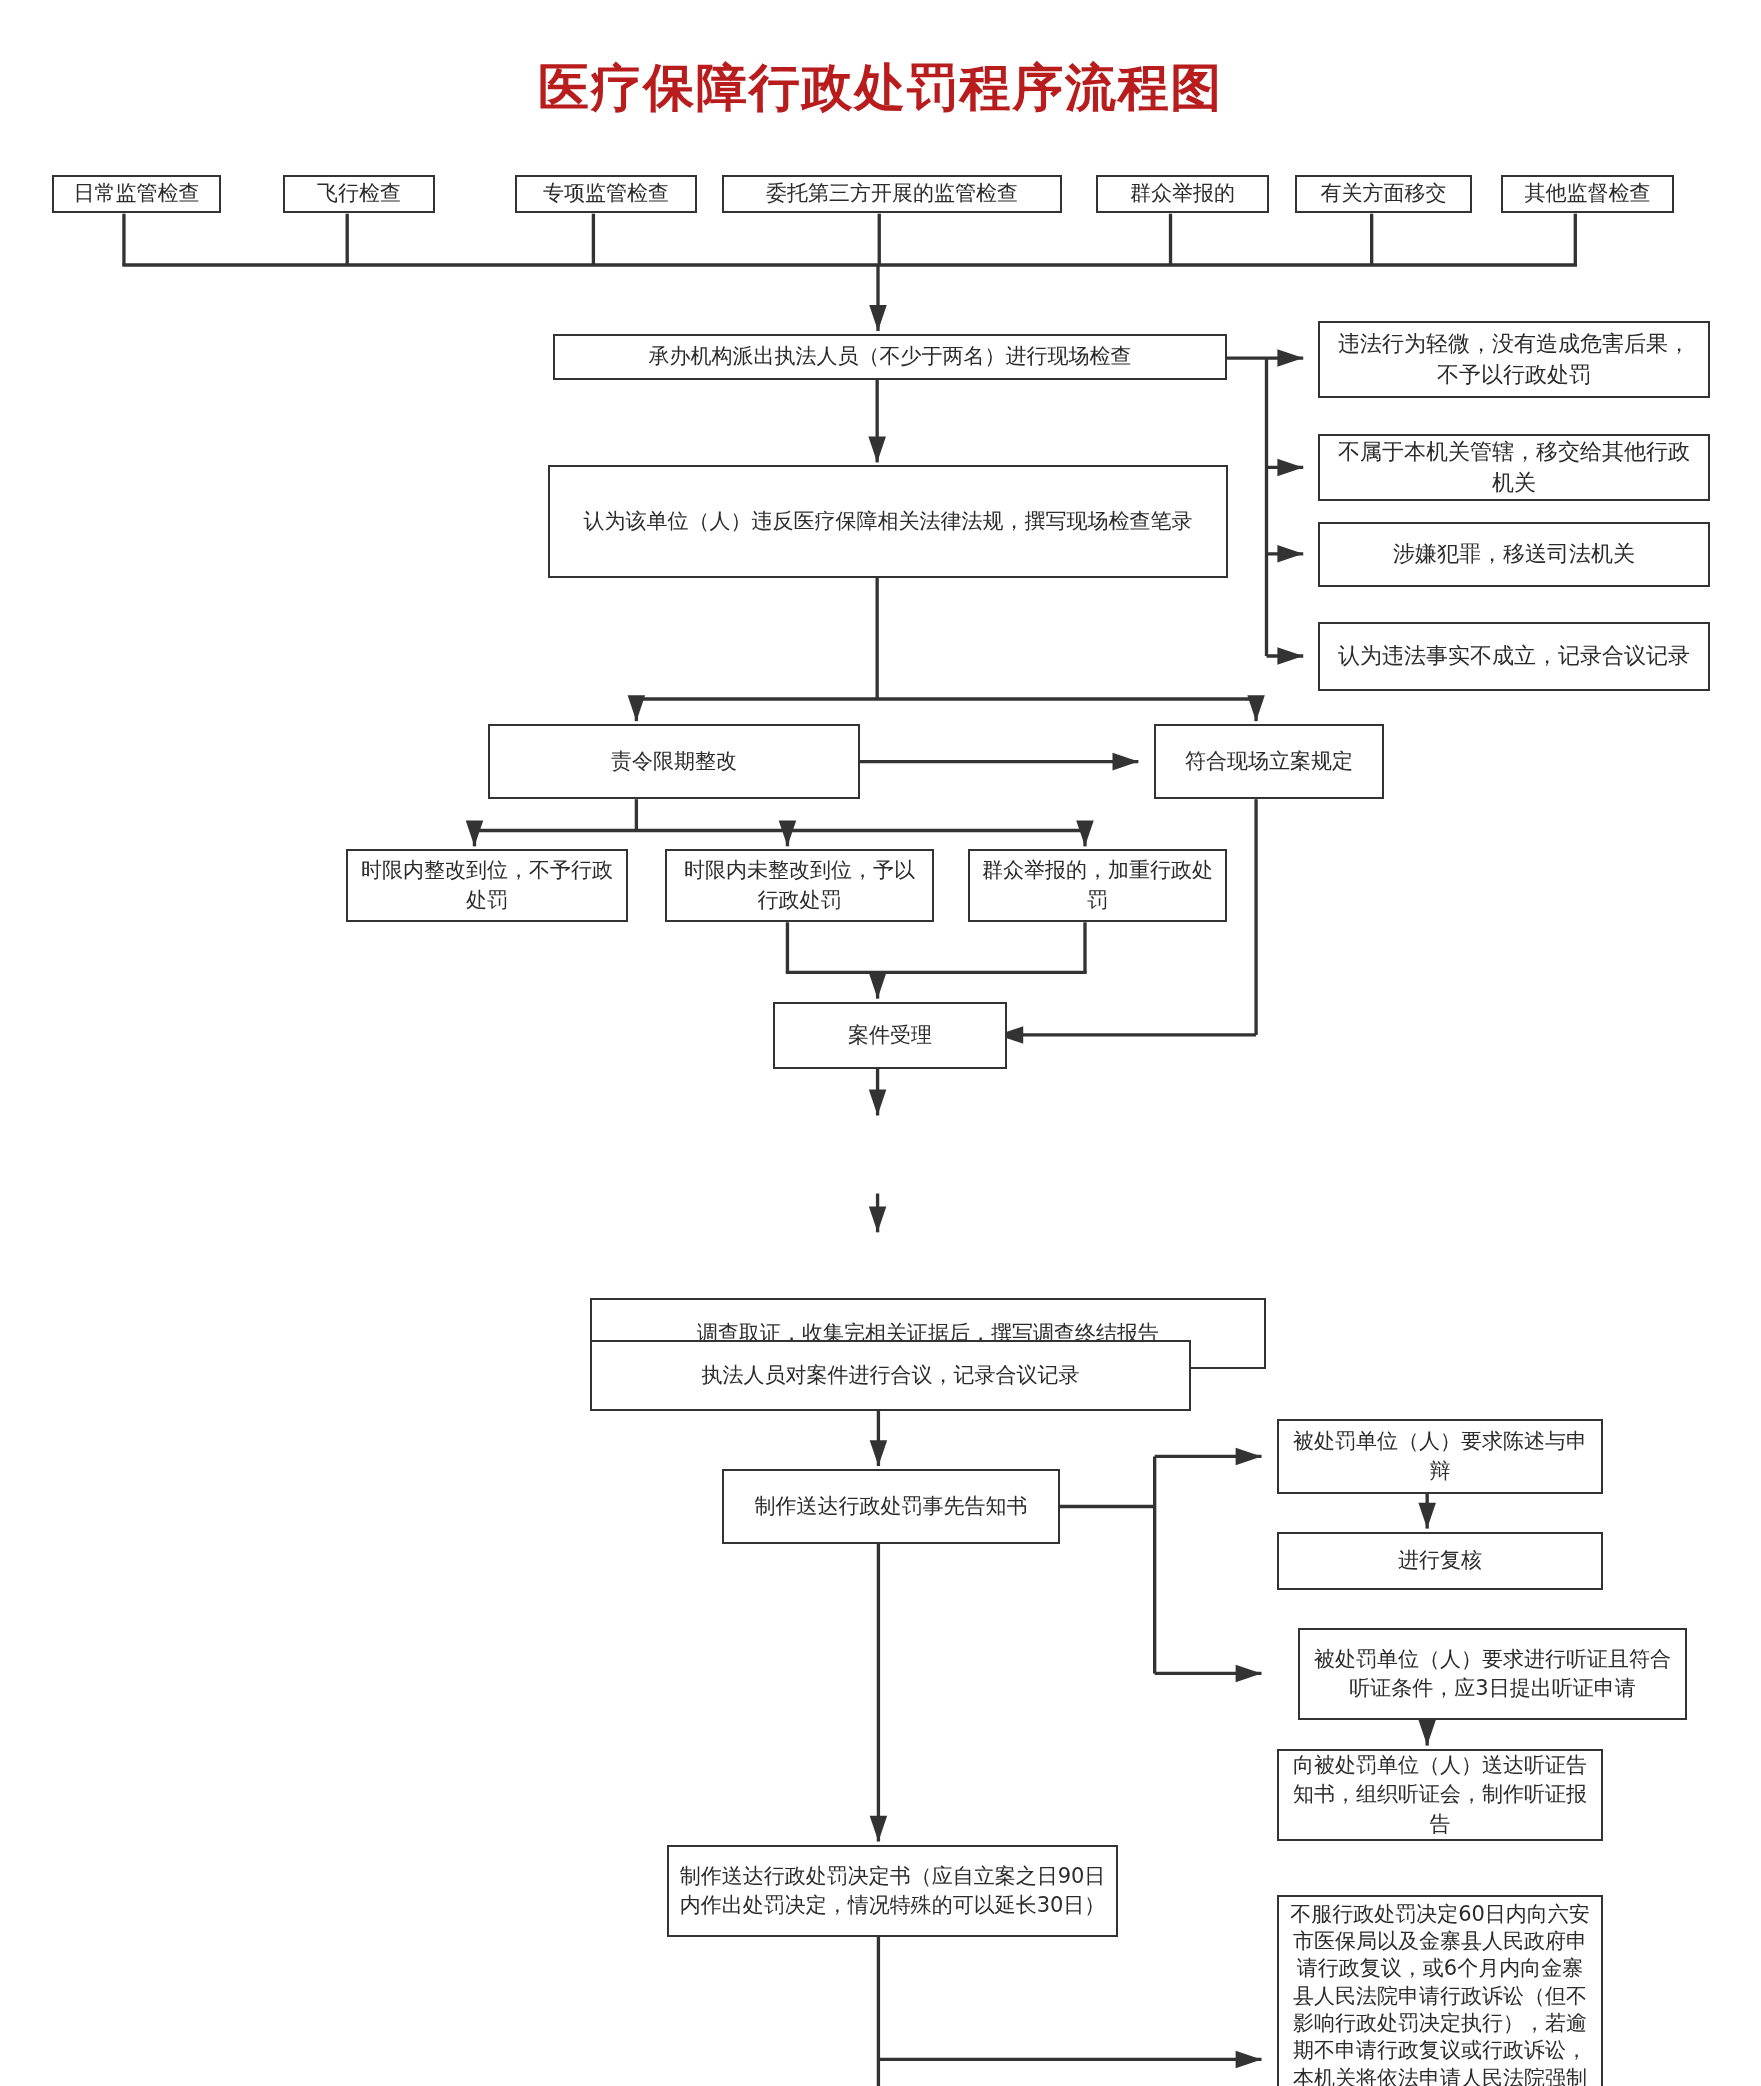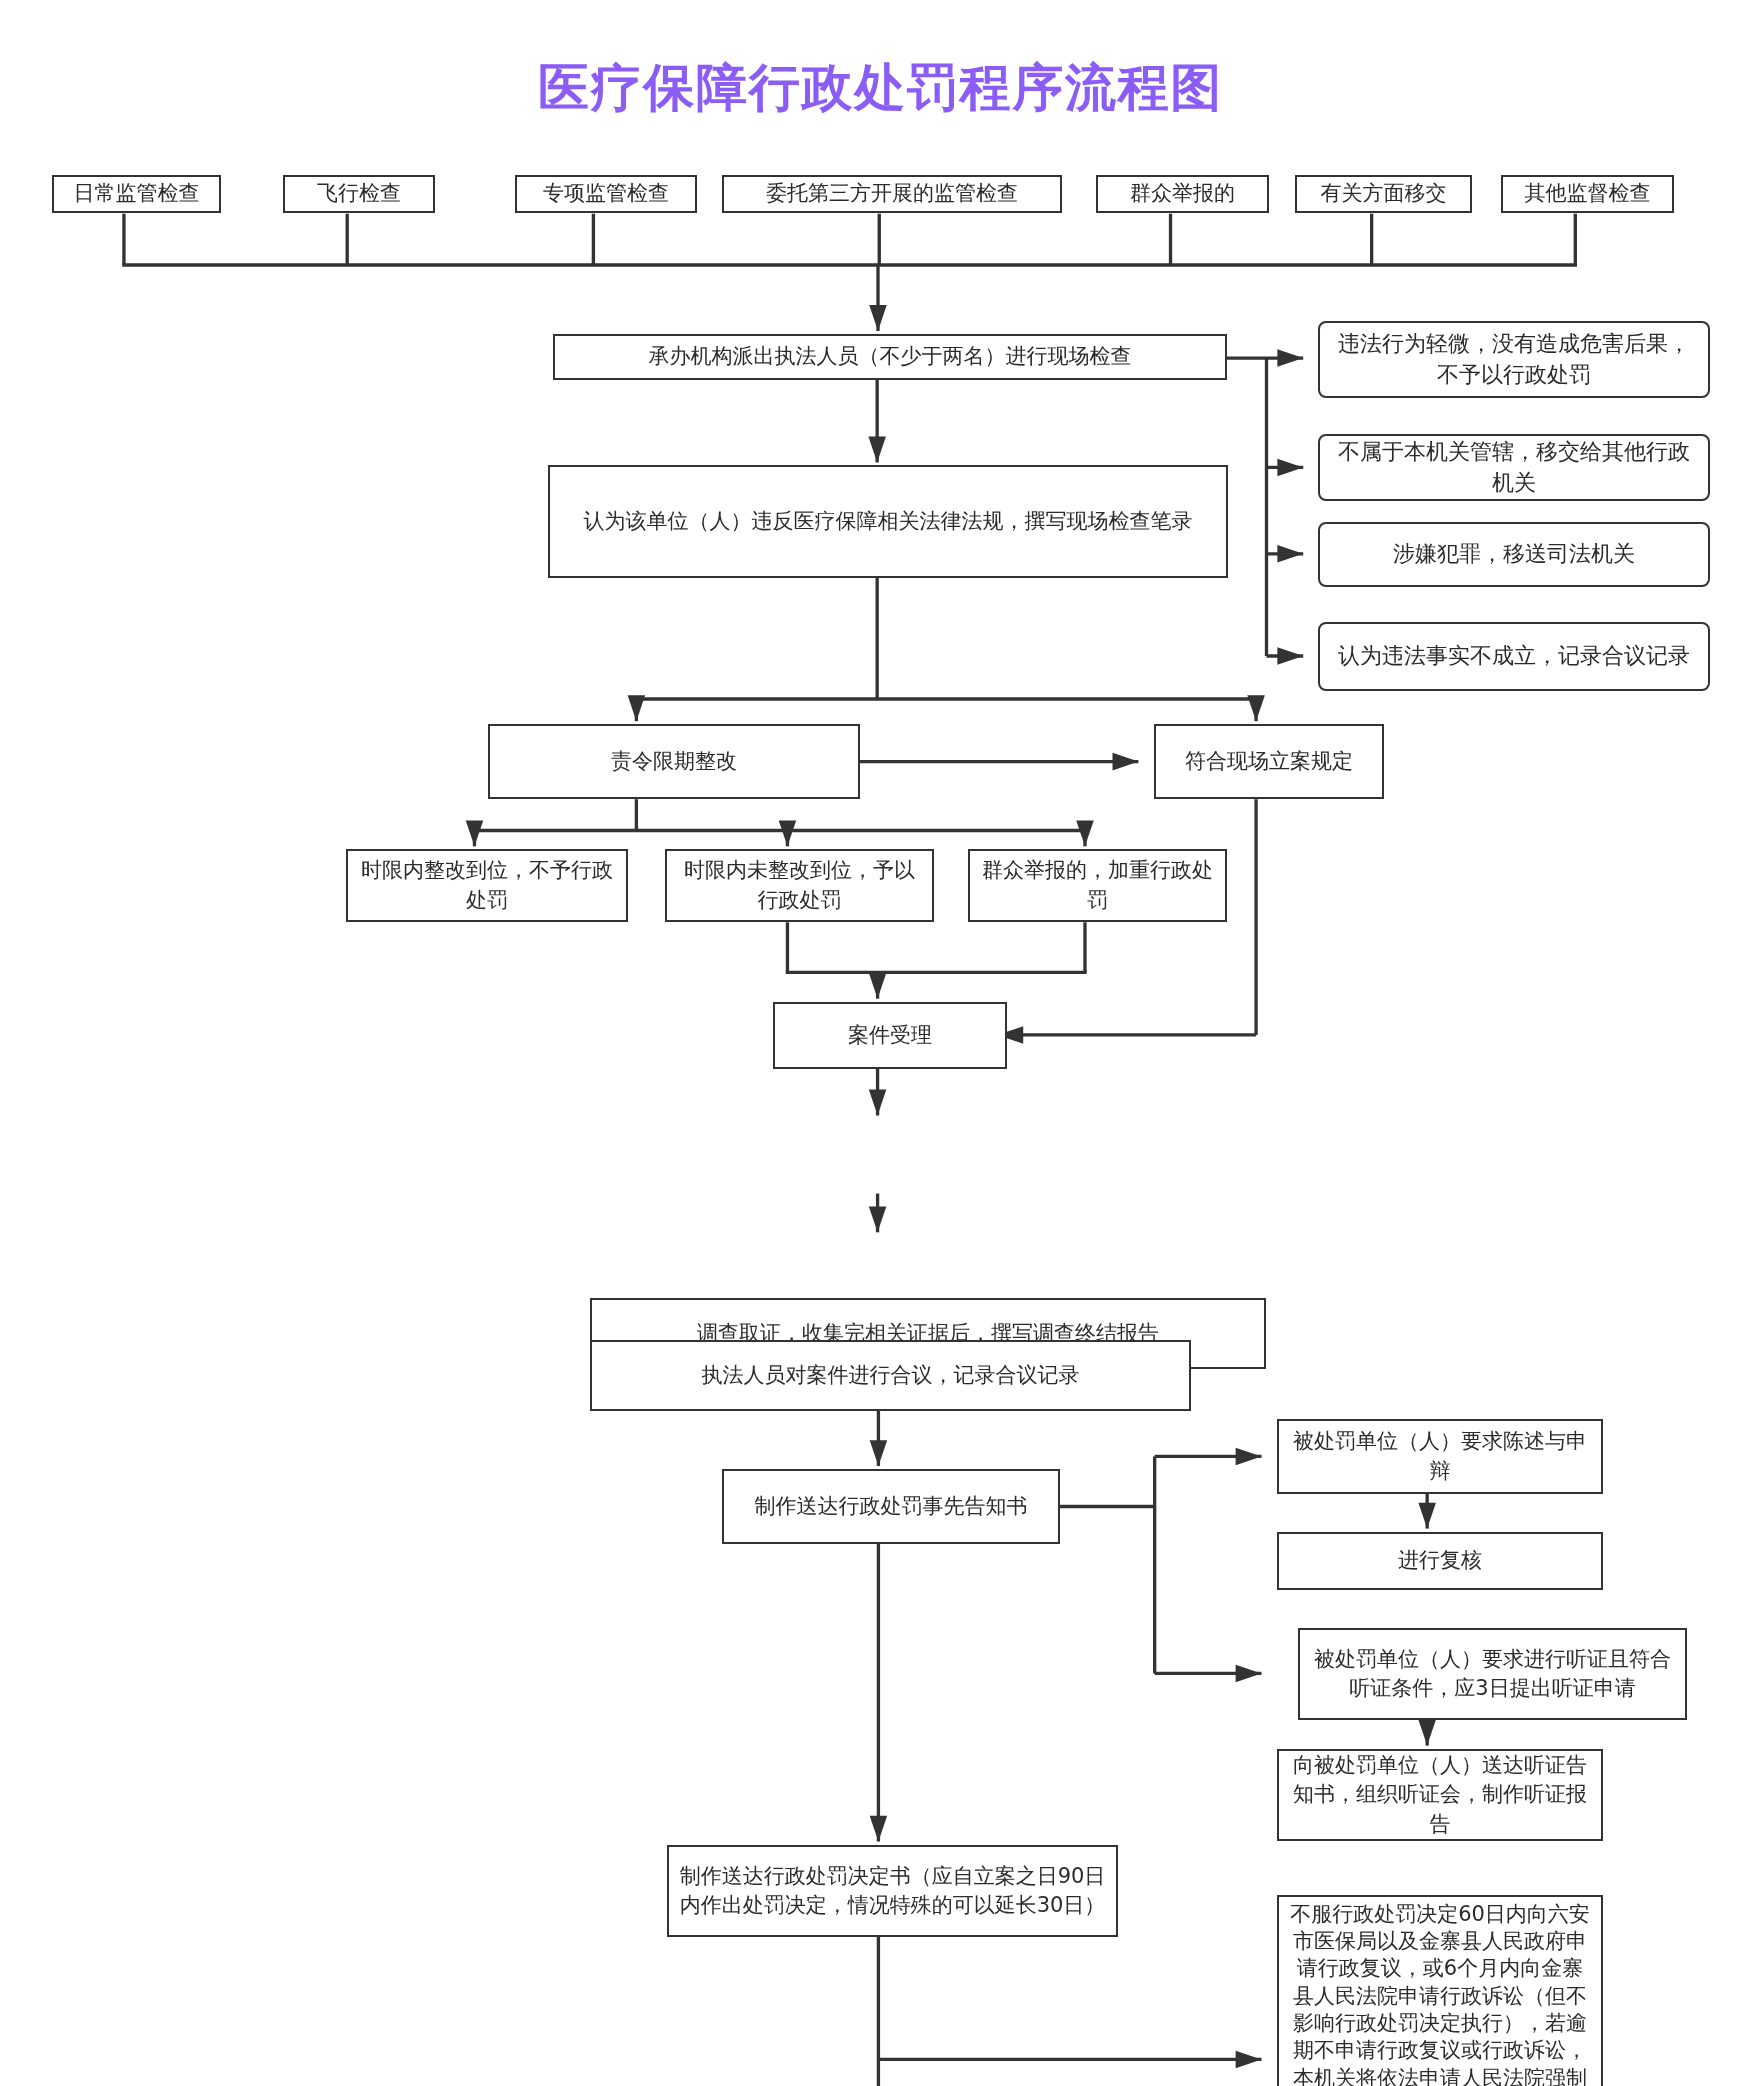--- a/index.html
+++ b/index.html
@@ -1,24 +1,24 @@
 <!DOCTYPE html>
 <html style="font-size:6.7px"><head>
 <meta charset="utf-8">
 <style>
   html,body{margin:0;padding:0;background:#ffffff;}
   body{font-family:"DejaVu Sans","Liberation Sans",sans-serif;color:#2b2b2b;}
   .canvas{position:relative;width:1761px;height:2304px;background:#ffffff;overflow:hidden;}
   .title{position:absolute;left:0;top:54px;width:100%;text-align:center;
-         font-size:51px;font-weight:bold;letter-spacing:1.7px;color:#8b5cf6;}
+         font-size:51px;font-weight:bold;letter-spacing:1.7px;color:#b91c1c;}
   .edges{position:absolute;left:0;top:0;z-index:0;}
   .box{position:absolute;z-index:1;box-sizing:border-box;background:#ffffff;
        border:2.9px solid #333333;display:flex;align-items:center;justify-content:center;
        text-align:center;font-size:21px;line-height:1.4;padding:0 8.3px;color:#2b2b2b;margin-left:12px;}
-  .col-right{font-size:22px;padding:0 16.7px;border-radius:8px;}
+  .col-right{font-size:22px;padding:0 16.7px;}
   .appeal{font-size:21px;line-height:1.3;padding:0 11px;}
 </style>
 </head>
 <body>
 
 <div class="canvas">
 
   <div class="title">医疗保障行政处罚程序流程图</div>
 
   <svg class="edges" width="1761" height="2304" viewBox="0 0 4220 5521">

